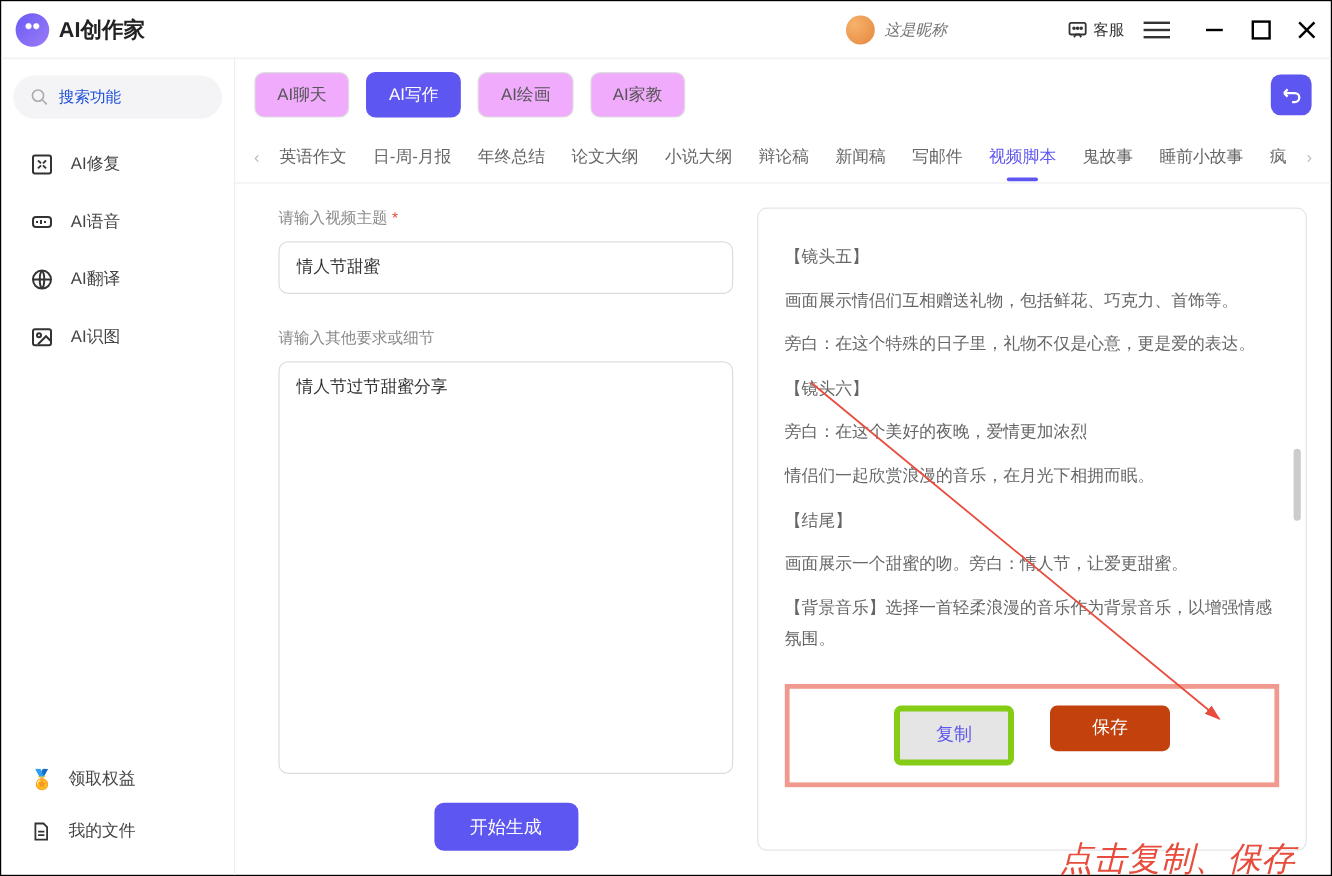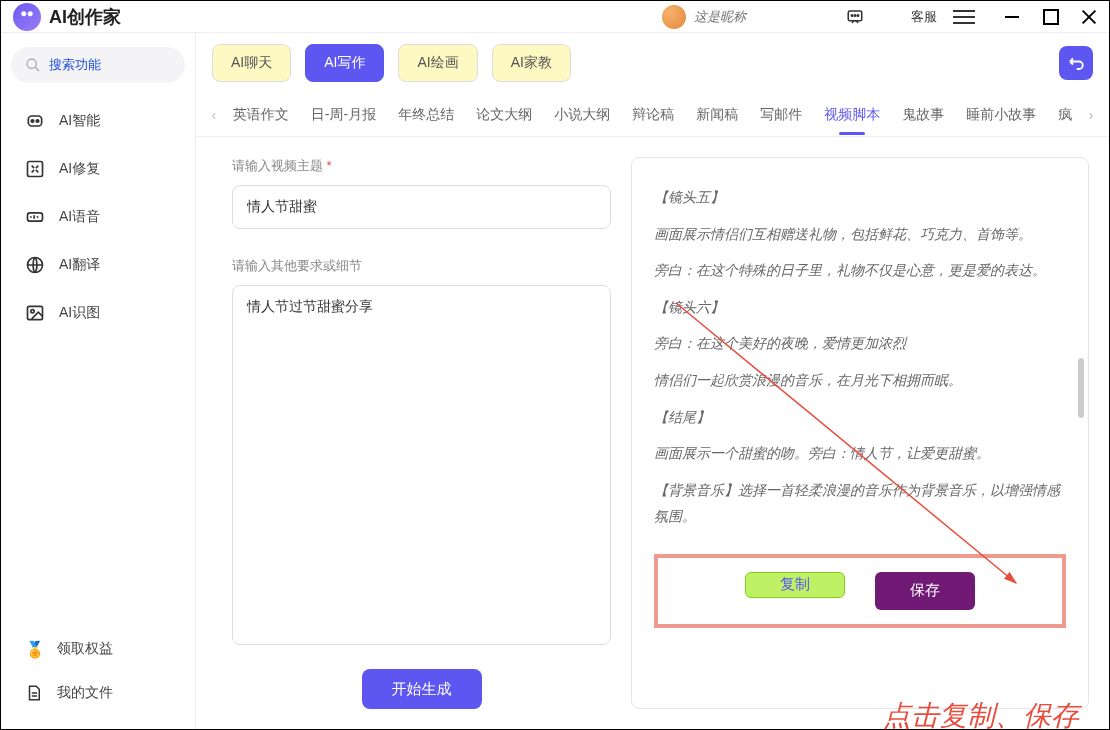--- a/index.html
+++ b/index.html
@@ -1,26 +1,26 @@
 <!DOCTYPE html>
 <html><head>
 <meta charset="utf-8">
 <style>
 * { margin: 0; padding: 0; box-sizing: border-box; font-family: "Microsoft YaHei", Arial, sans-serif; }
 body { background: #f5f5f5; width: 1110px; height: 730px; overflow: hidden; }
 .window { width: 1110px; height: 730px; background: #fff; border: 1px solid #000; display: flex; flex-direction: column; }
 
-.titlebar { height: 32px; display: flex; align-items: center; padding: 0 12px; border-bottom: 1px solid #eee; }
+.titlebar { height: 48px; display: flex; align-items: center; padding: 0 12px; border-bottom: 1px solid #eee; }
 .logo { width: 28px; height: 28px; border-radius: 14px; background: linear-gradient(135deg,#6a5af5,#9b7cf5); margin-right: 8px; position: relative; }
 .logo::before { content:""; position:absolute; left:6px; top:6px; width:16px; height:16px; background:radial-gradient(circle at 30% 30%,#fff 2px,transparent 3px),radial-gradient(circle at 70% 30%,#fff 2px,transparent 3px); border-radius:50%; }
 .app-title { font-size: 18px; font-weight: bold; color: #222; }
 .tb-spacer { flex: 1; }
 .avatar { width: 24px; height: 24px; border-radius: 12px; background: radial-gradient(circle at 30% 30%,#f6b26b,#e6873d); margin-right: 8px; }
 .nick { color: #737373; font-size: 13px; margin-right: 100px; font-style: italic; }
-.support { display: flex; align-items: center; color: #333; font-size: 13px; margin-right: 16px; cursor: pointer; gap: 43px; }
+.support { display: flex; align-items: center; color: #333; font-size: 13px; margin-right: 16px; cursor: pointer; }
 .support svg { margin-right: 4px; }
 .hamburger { width: 22px; height: 22px; display: flex; flex-direction: column; justify-content: center; gap: 4px; margin-right: 30px; cursor: pointer; }
 .hamburger span { height: 2px; background: #333; }
 .win-btns { display: flex; gap: 22px; }
 .win-btn { width: 16px; height: 16px; cursor: pointer; }
 .win-min::before { content:""; display:block; width:14px; height:2px; background:#000; margin-top:7px; }
 .win-max { border: 2px solid #000; }
 .win-close { position: relative; }
 .win-close::before, .win-close::after { content:""; position:absolute; left:7px; top:-1px; width:2px; height:18px; background:#000; }
 .win-close::before { transform: rotate(45deg); }
@@ -33,47 +33,47 @@
 .side-item { height: 48px; display: flex; align-items: center; padding: 0 14px; color: #444; font-size: 14px; border-radius: 8px; cursor: pointer; }
 .side-item svg { margin-right: 14px; }
 .side-spacer { flex: 1; }
 .side-bottom { height: 44px; display: flex; align-items: center; padding: 0 14px; color: #444; font-size: 14px; cursor: pointer; }
 .side-bottom svg, .side-bottom .medal { margin-right: 14px; }
 .medal { width:18px; height:18px; display:inline-block; }
 .medal::before { content:"🏅"; font-size:16px; }
 
 .main { flex: 1; display: flex; flex-direction: column; min-width: 0; position: relative; }
 .tabs-row { height: 60px; display: flex; align-items: center; padding: 0 16px; gap: 14px; }
-.tab-btn { height: 38px; padding: 0 18px; border: 1px solid #ddd; border-radius: 8px; background: #fef9c3; color: #555; font-size: 14px; cursor: pointer; display: flex; align-items: center; }
+.tab-btn { height: 38px; padding: 0 18px; border: 1px solid #ddd; border-radius: 8px; background: #f0abfc; color: #555; font-size: 14px; cursor: pointer; display: flex; align-items: center; }
 .tab-btn.active { background: #5e56f0; color: #fff; border-color: #5e56f0; }
 .tabs-row-spacer { flex:1; }
 .back-chip { width: 34px; height: 34px; border-radius: 8px; background: #5e56f0; display:flex; align-items:center; justify-content:center; cursor:pointer; }
 
 .subtabs { height: 44px; display: flex; align-items: center; padding: 0 10px; border-bottom: 1px solid #eee; color: #666; font-size: 14px; }
 .subtabs .chev { width: 24px; text-align: center; cursor: pointer; color: #bbb; }
 .subtabs .stab { padding: 0 11px; height: 44px; display: flex; align-items: center; cursor: pointer; white-space: nowrap; position: relative; }
 .subtabs .stab.active { color: #5e56f0; }
 .subtabs .stab.active::after { content:""; position:absolute; bottom:2px; left:50%; transform:translateX(-50%); width:26px; height:3px; background:#5e56f0; border-radius:2px; }
 
 .content { flex:1; display:flex; padding: 20px; gap: 20px; min-height:0; }
 .left-col { width: 395px; display:flex; flex-direction:column;padding-left:16px; }
 .label { font-size: 13px; color: #888; margin-bottom: 10px; }
 .req::after { content:" *"; color:#e74c3c; }
 .text-input { height: 44px; border: 1px solid #ddd; border-radius: 8px; padding: 0 14px; font-size: 14px; color: #333; margin-bottom: 28px; }
 .textarea { flex:1; border:1px solid #ddd; border-radius:8px; padding:12px 14px; font-size:14px; color:#333; resize:none; margin-bottom:24px; }
 .gen-btn { align-self:center; width: 120px; height: 40px; background:#5e56f0; color:#fff; border:none; border-radius:8px; font-size:15px; cursor:pointer; }
 
 .right-col { flex:1; border:1px solid #e5e5e8; border-radius:8px; padding: 18px 22px; position:relative; overflow:hidden; min-height:0; display:flex; flex-direction:column; }
 .output { font-size:14px; color:#666; line-height:1.9; }
-.output p { margin-bottom: 10px; font-style: italic; }
+.output p { margin-bottom: 10px; }
 .output .shot { margin-top: 8px; }
 .scroll-ind { position:absolute; right:4px; top:200px; width:6px; height:60px; background:#ccc; border-radius:3px; }
 .action-row { margin-top: 14px; padding: 14px 18px; border: 4px solid #f09a8f; display:flex; justify-content:center; gap:30px; }
-.btn-outline { width:100px; height:26px; border:1px solid #84cc16; color:#5e56f0; background:#bef264; border-radius:6px; font-size:15px; cursor:pointer; }
-.btn-solid { width:100px; height:38px; border:none; background:#701a75; color:#fff; border-radius:6px; font-size:15px; cursor:pointer; }
+.btn-outline { width:100px; height:50px; border:5px solid #84cc16; color:#5e56f0; background:#e5e5e5; border-radius:6px; font-size:15px; cursor:pointer; }
+.btn-solid { width:100px; height:38px; border:none; background:#c2410c; color:#fff; border-radius:6px; font-size:15px; cursor:pointer; }
 .annot { position:absolute; right:30px; bottom:-6px; color:#e84c3d; font-size:28px; font-style:italic; font-family: KaiTi, serif; pointer-events:none; }
 .arrow-svg { position:absolute; left:470px; top:260px; pointer-events:none; }
 </style>
 </head>
 <body>
 
 <div class="window">
   <div class="titlebar">
     <div class="logo"></div>
     <div class="app-title">AI创作家</div>
@@ -105,28 +105,20 @@
   <div class="body">
     <div class="sidebar">
       <div class="search">
         <svg width="16" height="16" viewBox="0 0 24 24" fill="none" stroke="#aaa" stroke-width="2">
             <circle cx="10" cy="10" r="7"></circle>
             <line x1="21" y1="21" x2="15.5" y2="15.5"></line>
           </svg>
         <span>搜索功能</span>
       </div>
 
-      <div class="side-item">
-        <svg width="20" height="20" viewBox="0 0 24 24" fill="none" stroke="#333" stroke-width="2">
-            <rect x="4" y="6" width="16" height="12" rx="4"></rect>
-            <circle cx="9" cy="12" r="1.5" fill="#333"></circle>
-            <circle cx="15" cy="12" r="1.5" fill="#333"></circle>
-          </svg>
-        <span>AI智能</span>
-      </div>
       <div class="side-item">
         <svg width="20" height="20" viewBox="0 0 24 24" fill="none" stroke="#333" stroke-width="2">
             <rect x="3" y="3" width="18" height="18" rx="2"></rect>
             <path d="M8 8l3 3M16 8l-3 3M8 16l3-3M16 16l-3-3"></path>
           </svg>
         <span>AI修复</span>
       </div>
       <div class="side-item">
         <svg width="20" height="20" viewBox="0 0 24 24" fill="none" stroke="#333" stroke-width="2">
             <rect x="3" y="7" width="18" height="10" rx="3"></rect>

